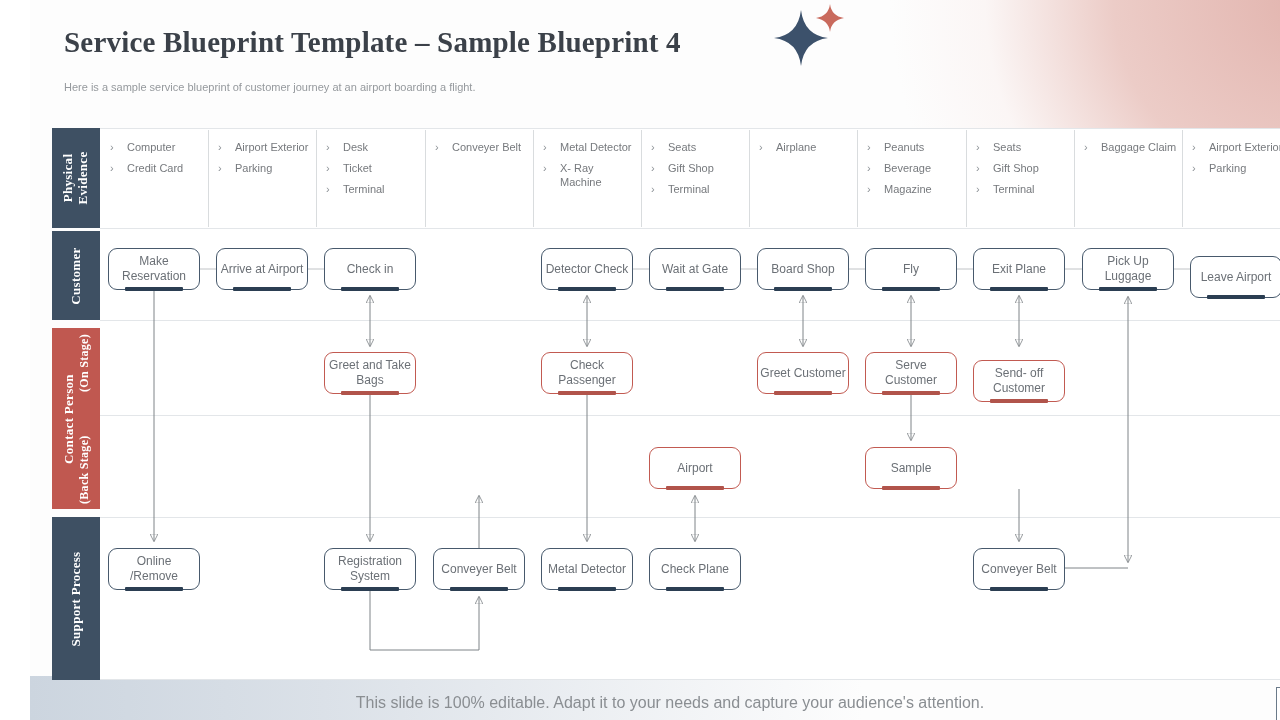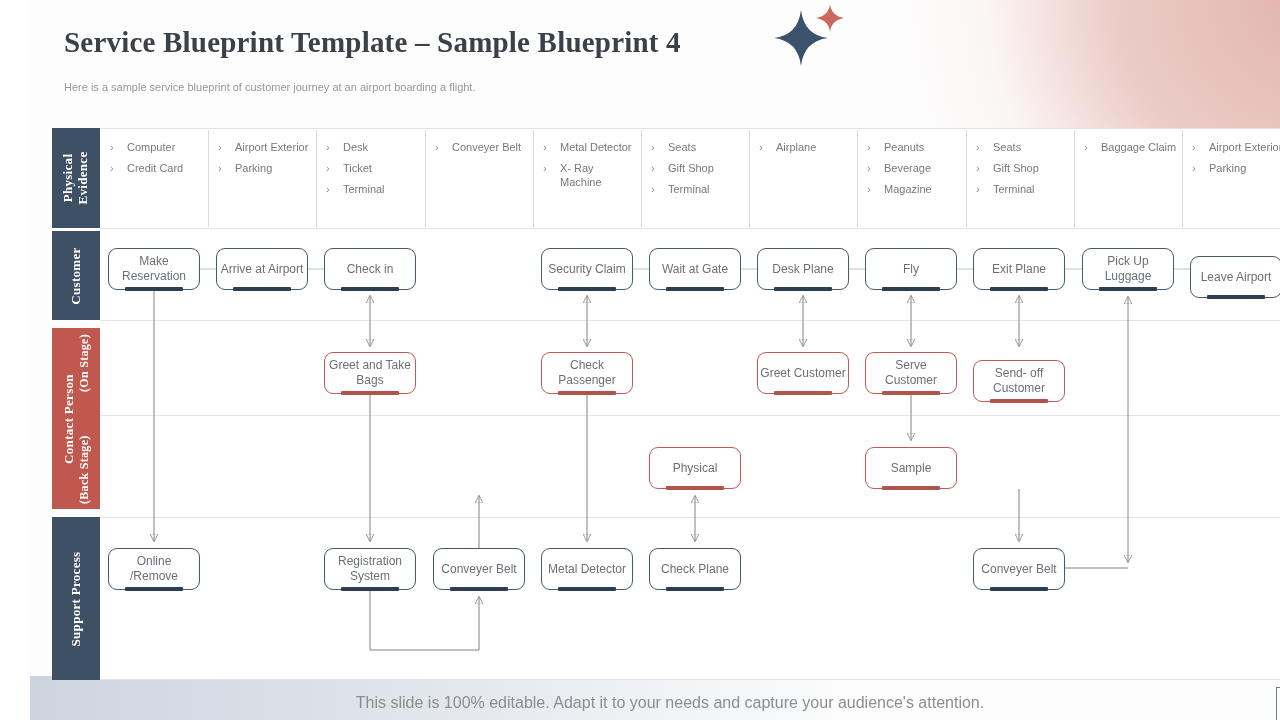--- a/index.html
+++ b/index.html
@@ -265,29 +265,29 @@
       </div>
     <div class="node" style="left:164px;top:120px">
         <span>Arrive at Airport</span>
         <i class="bar"></i>
       </div>
     <div class="node" style="left:272px;top:120px">
         <span>Check in</span>
         <i class="bar"></i>
       </div>
     <div class="node" style="left:489px;top:120px">
-        <span>Security Claim</span>
+        <span>Detector Check</span>
         <i class="bar"></i>
       </div>
     <div class="node" style="left:597px;top:120px">
         <span>Wait at Gate</span>
         <i class="bar"></i>
       </div>
     <div class="node" style="left:705px;top:120px">
-        <span>Desk Plane</span>
+        <span>Board Shop</span>
         <i class="bar"></i>
       </div>
     <div class="node" style="left:813px;top:120px">
         <span>Fly</span>
         <i class="bar"></i>
       </div>
     <div class="node" style="left:921px;top:120px">
         <span>Exit Plane</span>
         <i class="bar"></i>
       </div>
@@ -315,21 +315,21 @@
     <div class="node ns" style="left:813px;top:224px">
         <span>Serve Customer</span>
         <i class="bar"></i>
       </div>
     <div class="node ns" style="left:921px;top:232px">
         <span>Send- off Customer</span>
         <i class="bar"></i>
       </div>
 
     <div class="node ns" style="left:597px;top:319px">
-        <span>Physical</span>
+        <span>Airport</span>
         <i class="bar"></i>
       </div>
     <div class="node ns" style="left:813px;top:319px">
         <span>Sample</span>
         <i class="bar"></i>
       </div>
 
     <div class="node" style="left:56px;top:420px">
         <span>Online /Remove</span>
         <i class="bar"></i>

